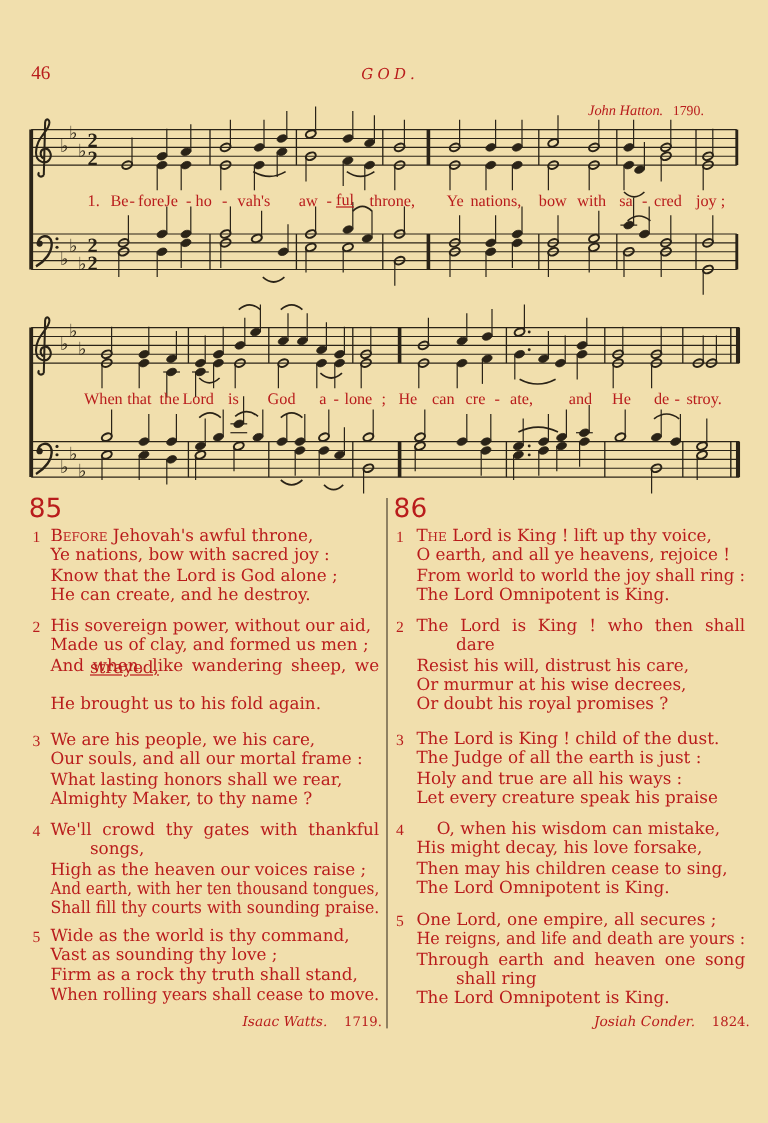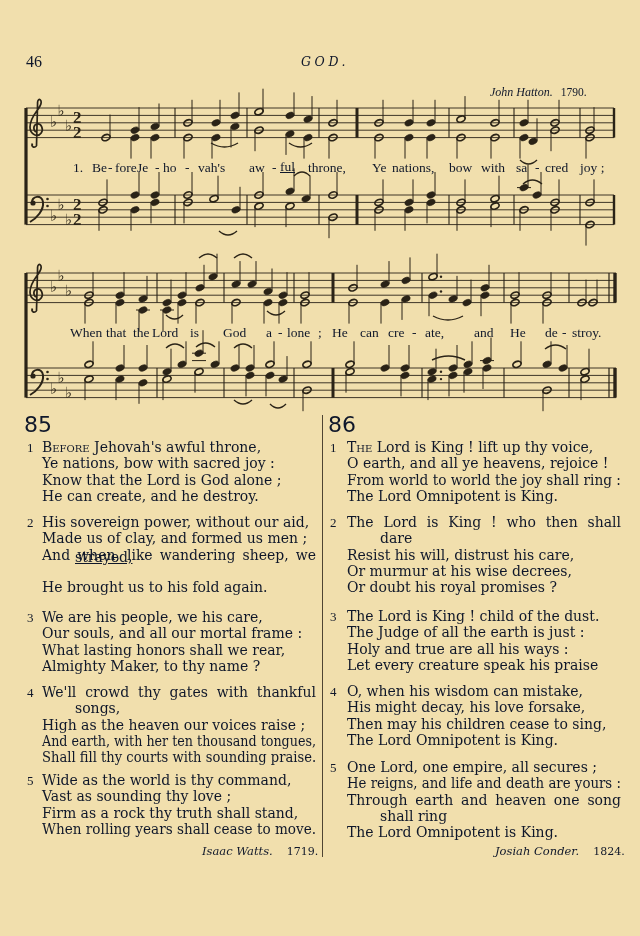--- a/index.html
+++ b/index.html
@@ -1,18 +1,18 @@
 <!DOCTYPE html>
 <html><head>
 <meta charset="utf-8">
 <style>
   html, body { margin: 0; padding: 0; background: #f1dfad; }
   #page {
     position: relative; width: 640px; height: 936px; overflow: hidden;
-    background: #f1dfad; color: #0f172a;
+    background: #f1dfad; color: #b91c1c;
     font-family: "DejaVu Serif", serif;
   }
   .abs { position: absolute; white-space: nowrap; }
   .page-num { left: 26px; top: 53px; font-size: 16px; font-family: "Liberation Serif", serif; }
   .running-head { left: 301px; top: 54px; font-size: 12.5px; font-style: italic; letter-spacing: 3.6px; }
   .tune-line { left: 60px; top: 84px; font-size: 14px; letter-spacing: 1.2px; font-family: "Liberation Serif", serif; }
   .tune-line span + span { margin-left: 12px; }
   .composer { left: 490px; top: 85px; font-size: 12px; font-style: italic; font-family: "Liberation Serif", serif; }
   .composer .yr { font-style: normal; margin-left: 8px; font-size: 11.5px; }
   #music { position: absolute; left: 0; top: 0; width: 640px; height: 420px; }
@@ -716,21 +716,21 @@
       <div class="hl" style="left: 380px; top: 530.3px;">dare</div>
       <div class="hl" style="left: 347px; top: 546.6px;">Resist his will, distrust his care,</div>
       <div class="hl" style="left: 347px; top: 562.9px;">Or murmur at his wise decrees,</div>
       <div class="hl" style="left: 347px; top: 579.2px;">Or doubt his royal promises ?</div>
       <div class="verse-num" style="left: 330px; top: 609px;">3</div>
       <div class="hl" style="left: 347px; top: 608px;">The Lord is King ! child of the dust.</div>
       <div class="hl" style="left: 347px; top: 624.3px;">The Judge of all the earth is just :</div>
       <div class="hl" style="left: 347px; top: 640.6px;">Holy and true are all his ways :</div>
       <div class="hl" style="left: 347px; top: 656.9px; text-align: center;">Let every creature speak his praise</div>
       <div class="verse-num" style="left: 330px; top: 684px;">4</div>
-      <div class="hl" style="left: 347px; top: 683px; text-align: center;">O, when his wisdom can mistake,</div>
+      <div class="hl" style="left: 364px; top: 683px; text-align: center;">O, when his wisdom can mistake,</div>
       <div class="hl" style="left: 347px; top: 699.3px;">His might decay, his love forsake,</div>
       <div class="hl" style="left: 347px; top: 715.6px;">Then may his children cease to sing,</div>
       <div class="hl" style="left: 347px; top: 731.9px;">The Lord Omnipotent is King.</div>
       <div class="verse-num" style="left: 330px; top: 760px;">5</div>
       <div class="hl" style="left: 347px; top: 759px;">One Lord, one empire, all secures ;</div>
       <div class="hl" style="left: 347px; top: 775.3px; transform: scaleX(0.952);">He reigns, and life and death are yours :</div>
       <div class="hl just" style="left: 347px; top: 791.6px; width: 274px;">Through earth and heaven one song</div>
       <div class="hl" style="left: 380px; top: 807.9px;">shall ring</div>
       <div class="hl" style="left: 347px; top: 824.2px;">The Lord Omnipotent is King.</div>
       <div class="attrib" style="left: 495px; top: 844px;"><span>Josiah Conder.</span><span class="yr">1824.</span></div>

